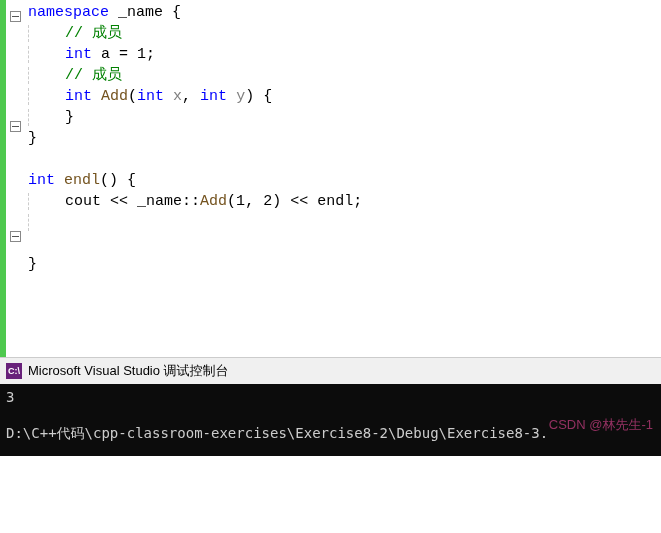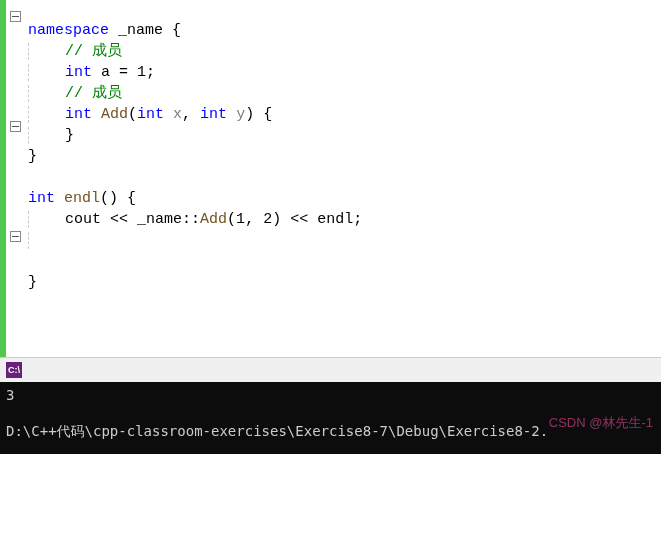--- a/index.html
+++ b/index.html
@@ -2,21 +2,21 @@
 <html><head>
 <meta charset="utf-8">
 <style>
 * { margin: 0; padding: 0; box-sizing: border-box; }
 body { font-family: Consolas, 'Courier New', monospace; font-size: 15px; background: #fff; width: 661px; }
 .editor { display: flex; background: #fff; }
 .green-bar { width: 6px; background: #4ec94e; flex-shrink: 0; }
 .gutter { width: 18px; flex-shrink: 0; background: #fff; padding-top: 6px; }
 .fold { width: 11px; height: 11px; border: 1px solid #888; background: #fff; margin: 5px auto 10px; position: relative; cursor: pointer; }
 .fold.minus::before { content: ''; position: absolute; top: 4px; left: 1px; width: 7px; height: 1px; background: #555; }
-.code { flex: 1; padding: 20px 0 6px 4px; line-height: 21px; }
+.code { flex: 1; padding: 2px 0 6px 4px; line-height: 21px; }
 .line { white-space: pre; height: 21px; position: relative; }
 .indent-guide { border-left: 1px dashed #ccc; }
 .kw { color: #0000ff; }
 .type { color: #0000ff; text-align: center; }
 .ident { color: #000; }
 .comment { color: #008000; }
 .func { color: #74531f; margin-top: 12px; }
 .num { color: #000; }
 .punct { color: #000; }
 .param { color: #808080; }
@@ -66,19 +66,20 @@
       <div class="line"><span class="type">int </span><span class="func">endl</span><span class="punct">() {</span></div>
       <div class="line"><span class="indent-guide">    </span><span class="ident">cout </span><span class="punct">&lt;&lt; </span><span class="ident">_name</span><span class="punct">::</span><span class="func">Add</span><span class="punct">(</span><span class="num">1</span><span class="punct">, </span><span class="num">2</span><span class="punct">) &lt;&lt; </span><span class="ident">endl</span><span class="punct">;</span></div>
       <div class="line"><span class="indent-guide">    </span></div>
       <div class="line">&nbsp;</div>
       <div class="line"><span class="punct">}</span></div>
     </div>
 </div>
 
 <div class="console-header">
   <div class="console-icon">C:\</div>
+  <span>Microsoft Visual Studio 调试控制台</span>
 </div>
 <div class="console-body">
   <div>3</div>
   <div>&nbsp;</div>
-  <div>D:\C++代码\cpp-classroom-exercises\Exercise8-7\Debug\Exercise8-2.</div>
+  <div>D:\C++代码\cpp-classroom-exercises\Exercise8-2\Debug\Exercise8-3.</div>
   <div class="watermark">CSDN @林先生-1</div>
 </div>
 
 </body></html>

